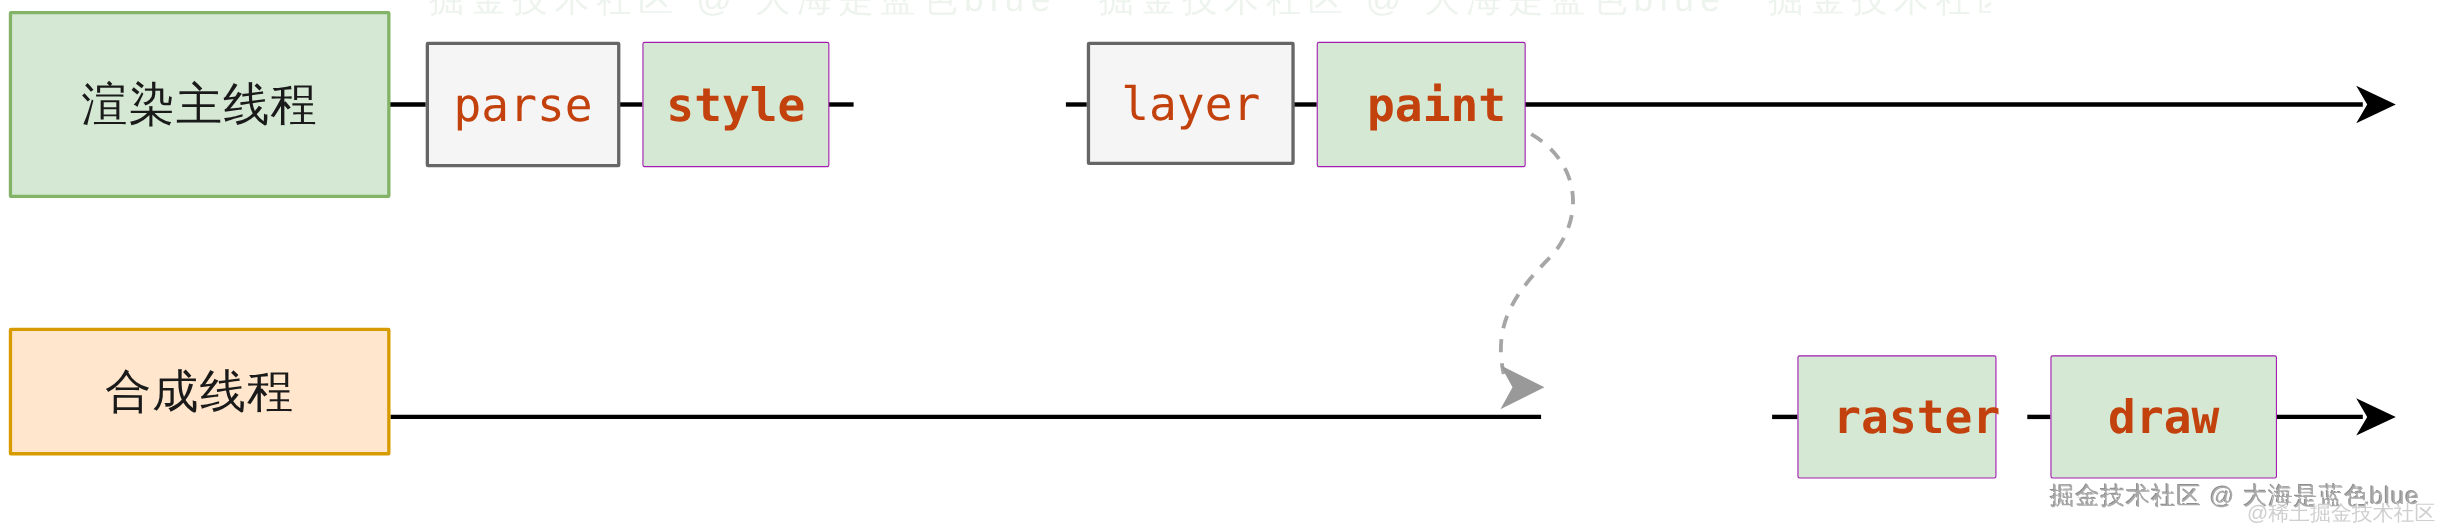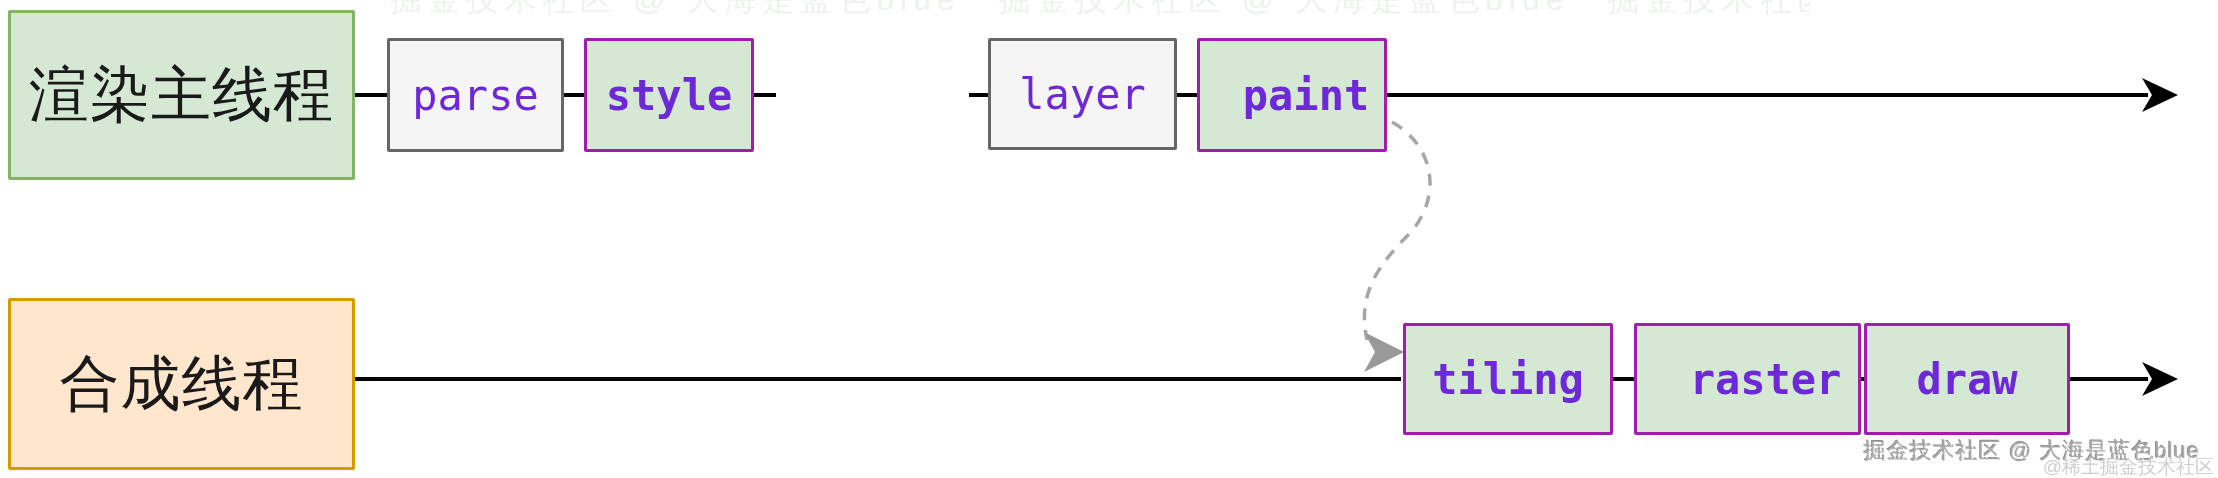--- a/index.html
+++ b/index.html
@@ -16,51 +16,51 @@
     position: absolute;
     left: 0; top: 0;
     width: 2218px; height: 478px;
     pointer-events: none;
   }
   .thread-label {
     position: absolute;
     display: flex;
     align-items: center;
     justify-content: center;
-    font-size: 60px;
+    font-size: 42px;
     color: #1a1a1a;
     border-radius: 2px;
     letter-spacing: 1px;
   }
   .thread-label.green {
     background: #d5e8d4;
     border: 3px solid #82b366;
   }
   .thread-label.orange {
     background: #ffe6cc;
     border: 3px solid #d79b00;
   }
   .stage {
     position: absolute;
     display: flex;
     align-items: center;
     justify-content: center;
     font-family: "DejaVu Sans Mono", "Liberation Mono", monospace;
     font-size: 42px;
-    color: #6d28d9;
+    color: #c2410c;
     border-radius: 2px;
   }
   .stage.gray {
     background: #f5f5f5;
     border: 3px solid #666666;
     font-weight: 400;
   }
   .stage.green {
     background: #d5e8d4;
-    border: 3px solid #a21caf;
+    border: 1px solid #a21caf;
     font-weight: 700;
   }
   
   .top-strip {
     position: absolute;
     left: 390px;
     top: 0;
     width: 1420px;
     height: 15px;
     overflow: hidden;
@@ -139,28 +139,25 @@
   <div class="stage green" style="left:584px;  top:38px; width:170px; height:114px;">
     <span>style</span>
   </div>
   <div class="stage gray" style="left:988px;  top:38px; width:189px; height:112px;">
     <span>layer</span>
   </div>
   <div class="stage green" style="left:1197px; top:38px; width:190px; height:114px;padding-left:28px;">
     <span>paint</span>
   </div>
 
-  <div class="thread-label orange" style="left:8px; top:298px; width:347px; height:172px;">
+  <div class="thread-label orange" style="left:8px; top:298px; width:347px; height:116px;">
     <span>合成线程</span>
   </div>
 
-  <div class="stage green" style="left:1403px; top:323px; width:210px; height:112px;">
-    <span>tiling</span>
-  </div>
-  <div class="stage green" style="left:1634px; top:323px; width:227px; height:112px;padding-left:36px;">
+  <div class="stage green" style="left:1634px; top:323px; width:181px; height:112px;padding-left:36px;">
     <span>raster</span>
   </div>
   <div class="stage green" style="left:1864px; top:323px; width:206px; height:112px;">
     <span>draw</span>
   </div>
 
   <div class="watermark-main">掘金技术社区 @ 大海是蓝色blue</div>
   <div class="watermark-sub">@稀土掘金技术社区</div>
 
 </div>

